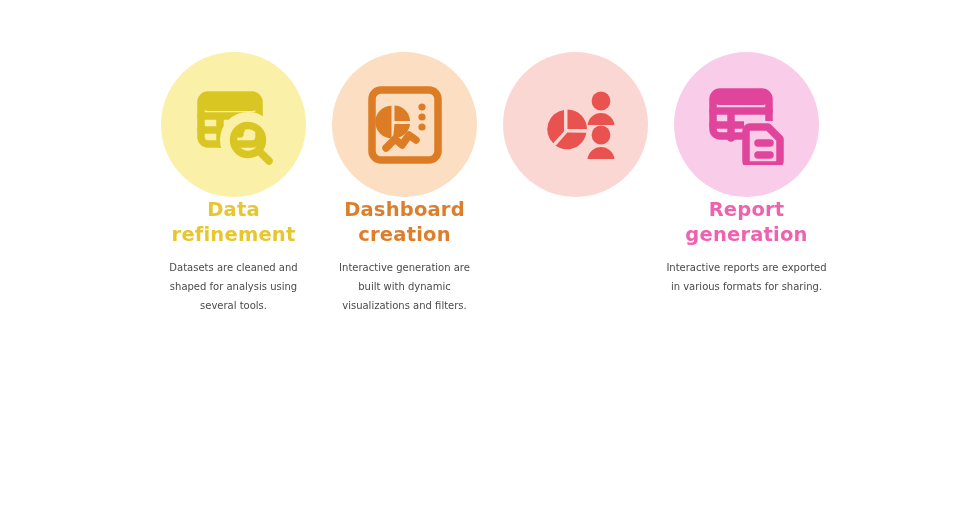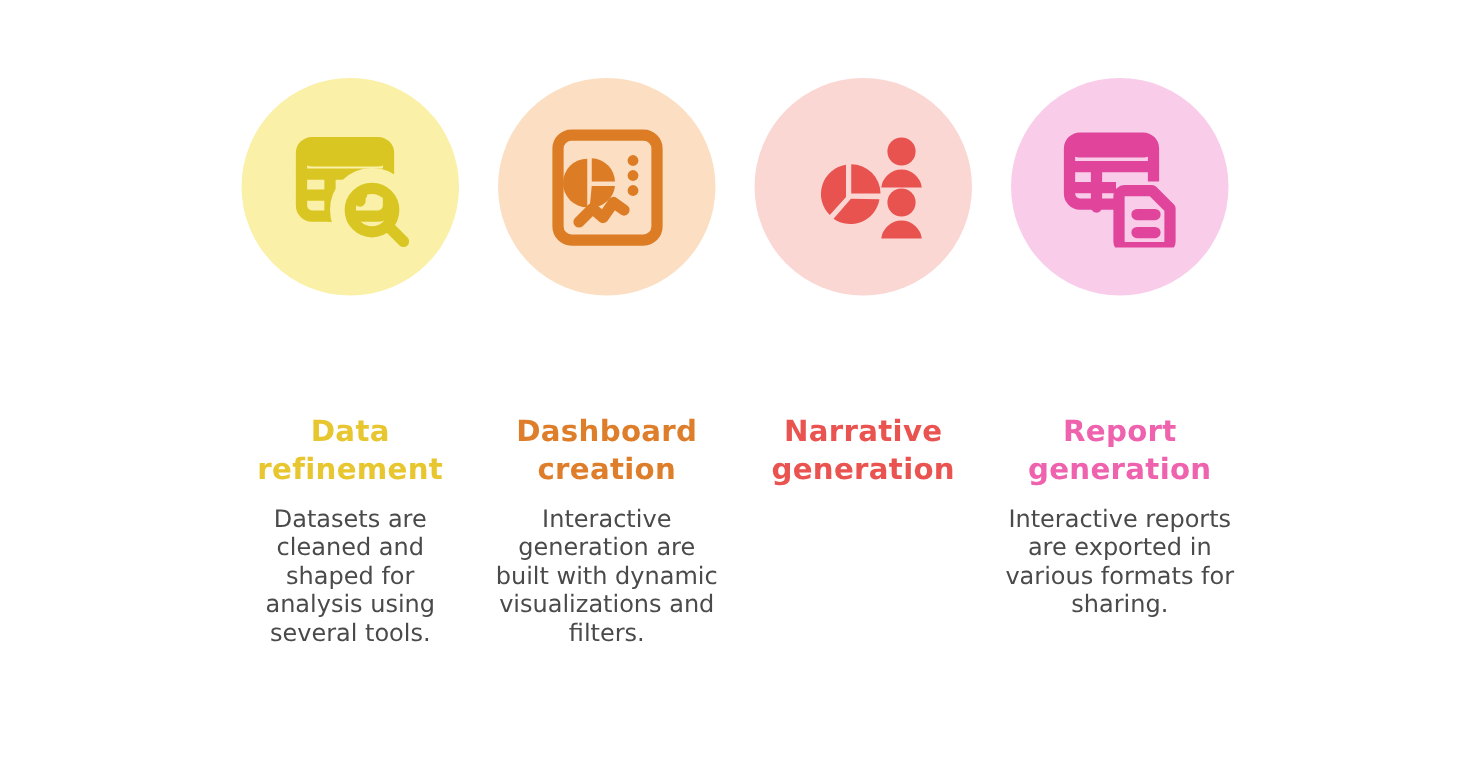--- a/index.html
+++ b/index.html
@@ -41,33 +41,32 @@
     border-radius: 50%;
     display: flex;
     align-items: center;
     justify-content: center;
     flex: 0 0 auto;
   }
   .icon-circle svg {
     display: block;
   }
   .heading {
-    margin-top: 78px;
     font-family: "DejaVu Sans", sans-serif;
     font-size: 19.5px;
     font-weight: bold;
     line-height: 25px;
     text-align: center;
     letter-spacing: 0.2px;
     width: 175px;
   }
   .body-text {
     margin-top: 11px;
     font-family: "DejaVu Sans", sans-serif;
-    font-size: 16px;
+    font-size: 10px;
     line-height: 19px;
     color: #4a4a4a;
     text-align: center;
     width: 150px;
   }
   .col-0 .body-text { width: 148px; }
   .col-1 .body-text { width: 152px; }
   .col-2 .body-text { width: 150px; }
   .col-3 .body-text { width: 164px; text-align: center; }
 </style>
@@ -132,21 +131,20 @@
               <path d="M31 24.9A19.6 19.6 0 0 0 20.2 58.3L31 46.3z"></path>
               <path d="M34.3 47.5l19 .3A19.6 19.6 0 0 1 22.7 60.8z"></path>
               <circle cx="68" cy="16" r="9.4"></circle>
               <path d="M54.5 40a13.6 13.6 0 0 1 27 0z"></path>
               <circle cx="68" cy="50" r="9.4"></circle>
               <path d="M54.5 74a13.6 13.6 0 0 1 27 0z"></path>
             </g>
           </svg>
         </span>
       </div>
-      <div class="heading" style="color:#EA5450;">Narrative generation</div>
     </div>
 
     <div class="column col-3">
       <div class="icon-circle" style="background:#F9CDE9;">
         <span>
           <svg width="82" height="80" viewBox="0 0 82 80" fill="none" xmlns="http://www.w3.org/2000/svg">
             <g stroke="#E0459B" stroke-width="7.5" stroke-linejoin="round" stroke-linecap="round" fill="none">
               <path d="M7 14a7 7 0 0 1 7-7h42a7 7 0 0 1 7 7v30a7 7 0 0 1-7 7H14a7 7 0 0 1-7-7z"></path>
               <path d="M7 26h56M7 40h56M25 26v27"></path>
             </g>

